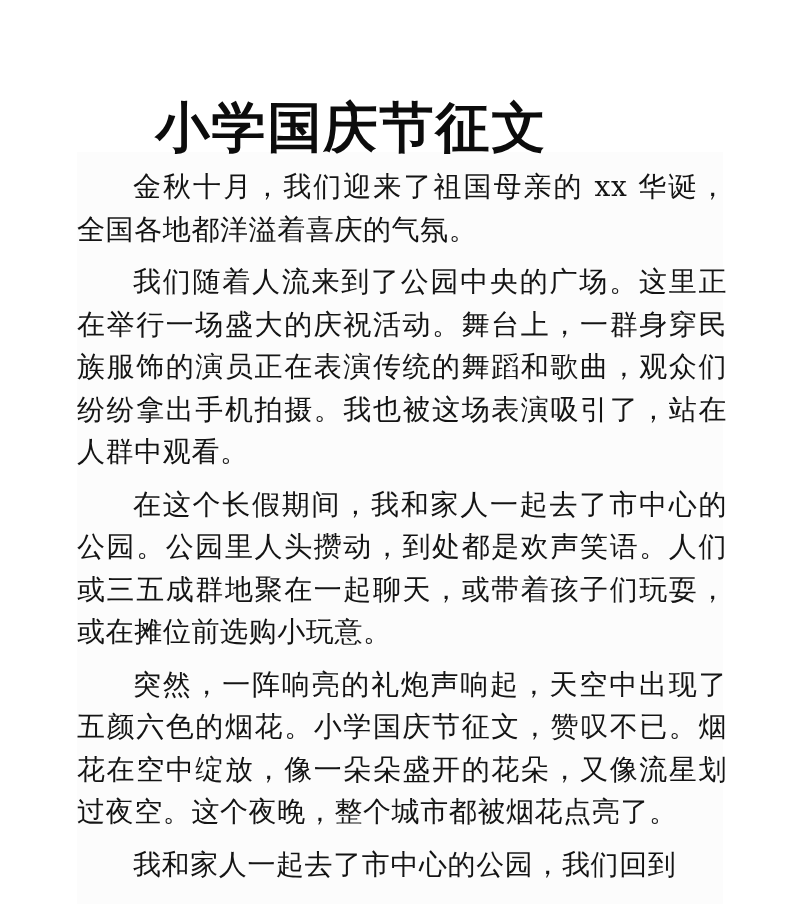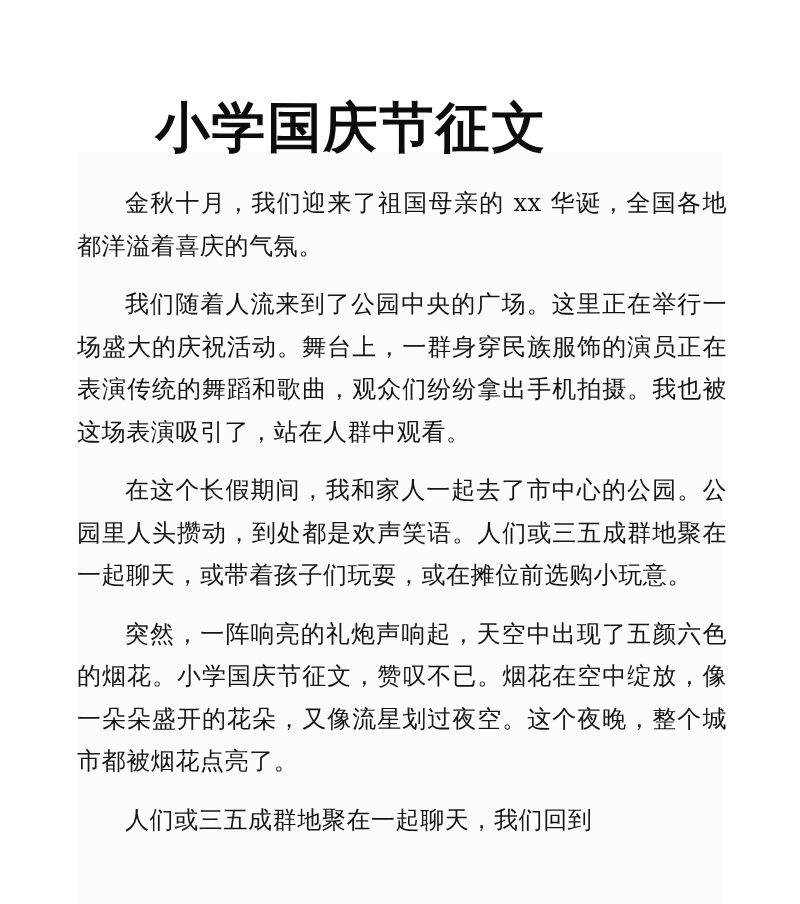--- a/index.html
+++ b/index.html
@@ -35,35 +35,35 @@
       height: 760px;
       background: #fcfcfc;
     }
     .body-text {
       position: absolute;
       left: 77px;
       top: 166px;
       width: 650px;
     }
     .para {
-      margin: 16px 0 10px 0;
-      font-size: 24px;
+      margin: 0 0 10px 0;
+      font-size: 28px;
       line-height: 42.5px;
       text-indent: 2em;
       text-align: justify;
       letter-spacing: 0.6px;
       color: #141414;
     }
   </style>
 </head>
 <body>
 
 <div class="panel"></div>
 
 <h1 class="page-title">小学国庆节征文</h1>
 
 <div class="body-text">
   <p class="para">金秋十月，我们迎来了祖国母亲的 xx 华诞，全国各地都洋溢着喜庆的气氛。</p>
   <p class="para">我们随着人流来到了公园中央的广场。这里正在举行一场盛大的庆祝活动。舞台上，一群身穿民族服饰的演员正在表演传统的舞蹈和歌曲，观众们纷纷拿出手机拍摄。我也被这场表演吸引了，站在人群中观看。</p>
   <p class="para">在这个长假期间，我和家人一起去了市中心的公园。公园里人头攒动，到处都是欢声笑语。人们或三五成群地聚在一起聊天，或带着孩子们玩耍，或在摊位前选购小玩意。</p>
   <p class="para">突然，一阵响亮的礼炮声响起，天空中出现了五颜六色的烟花。小学国庆节征文，赞叹不已。烟花在空中绽放，像一朵朵盛开的花朵，又像流星划过夜空。这个夜晚，整个城市都被烟花点亮了。</p>
-  <p class="para">人们或三五成群地聚在一起聊天，我们回到</p>
+  <p class="para">我和家人一起去了市中心的公园，我们回到</p>
 </div>
 
 </body></html>

